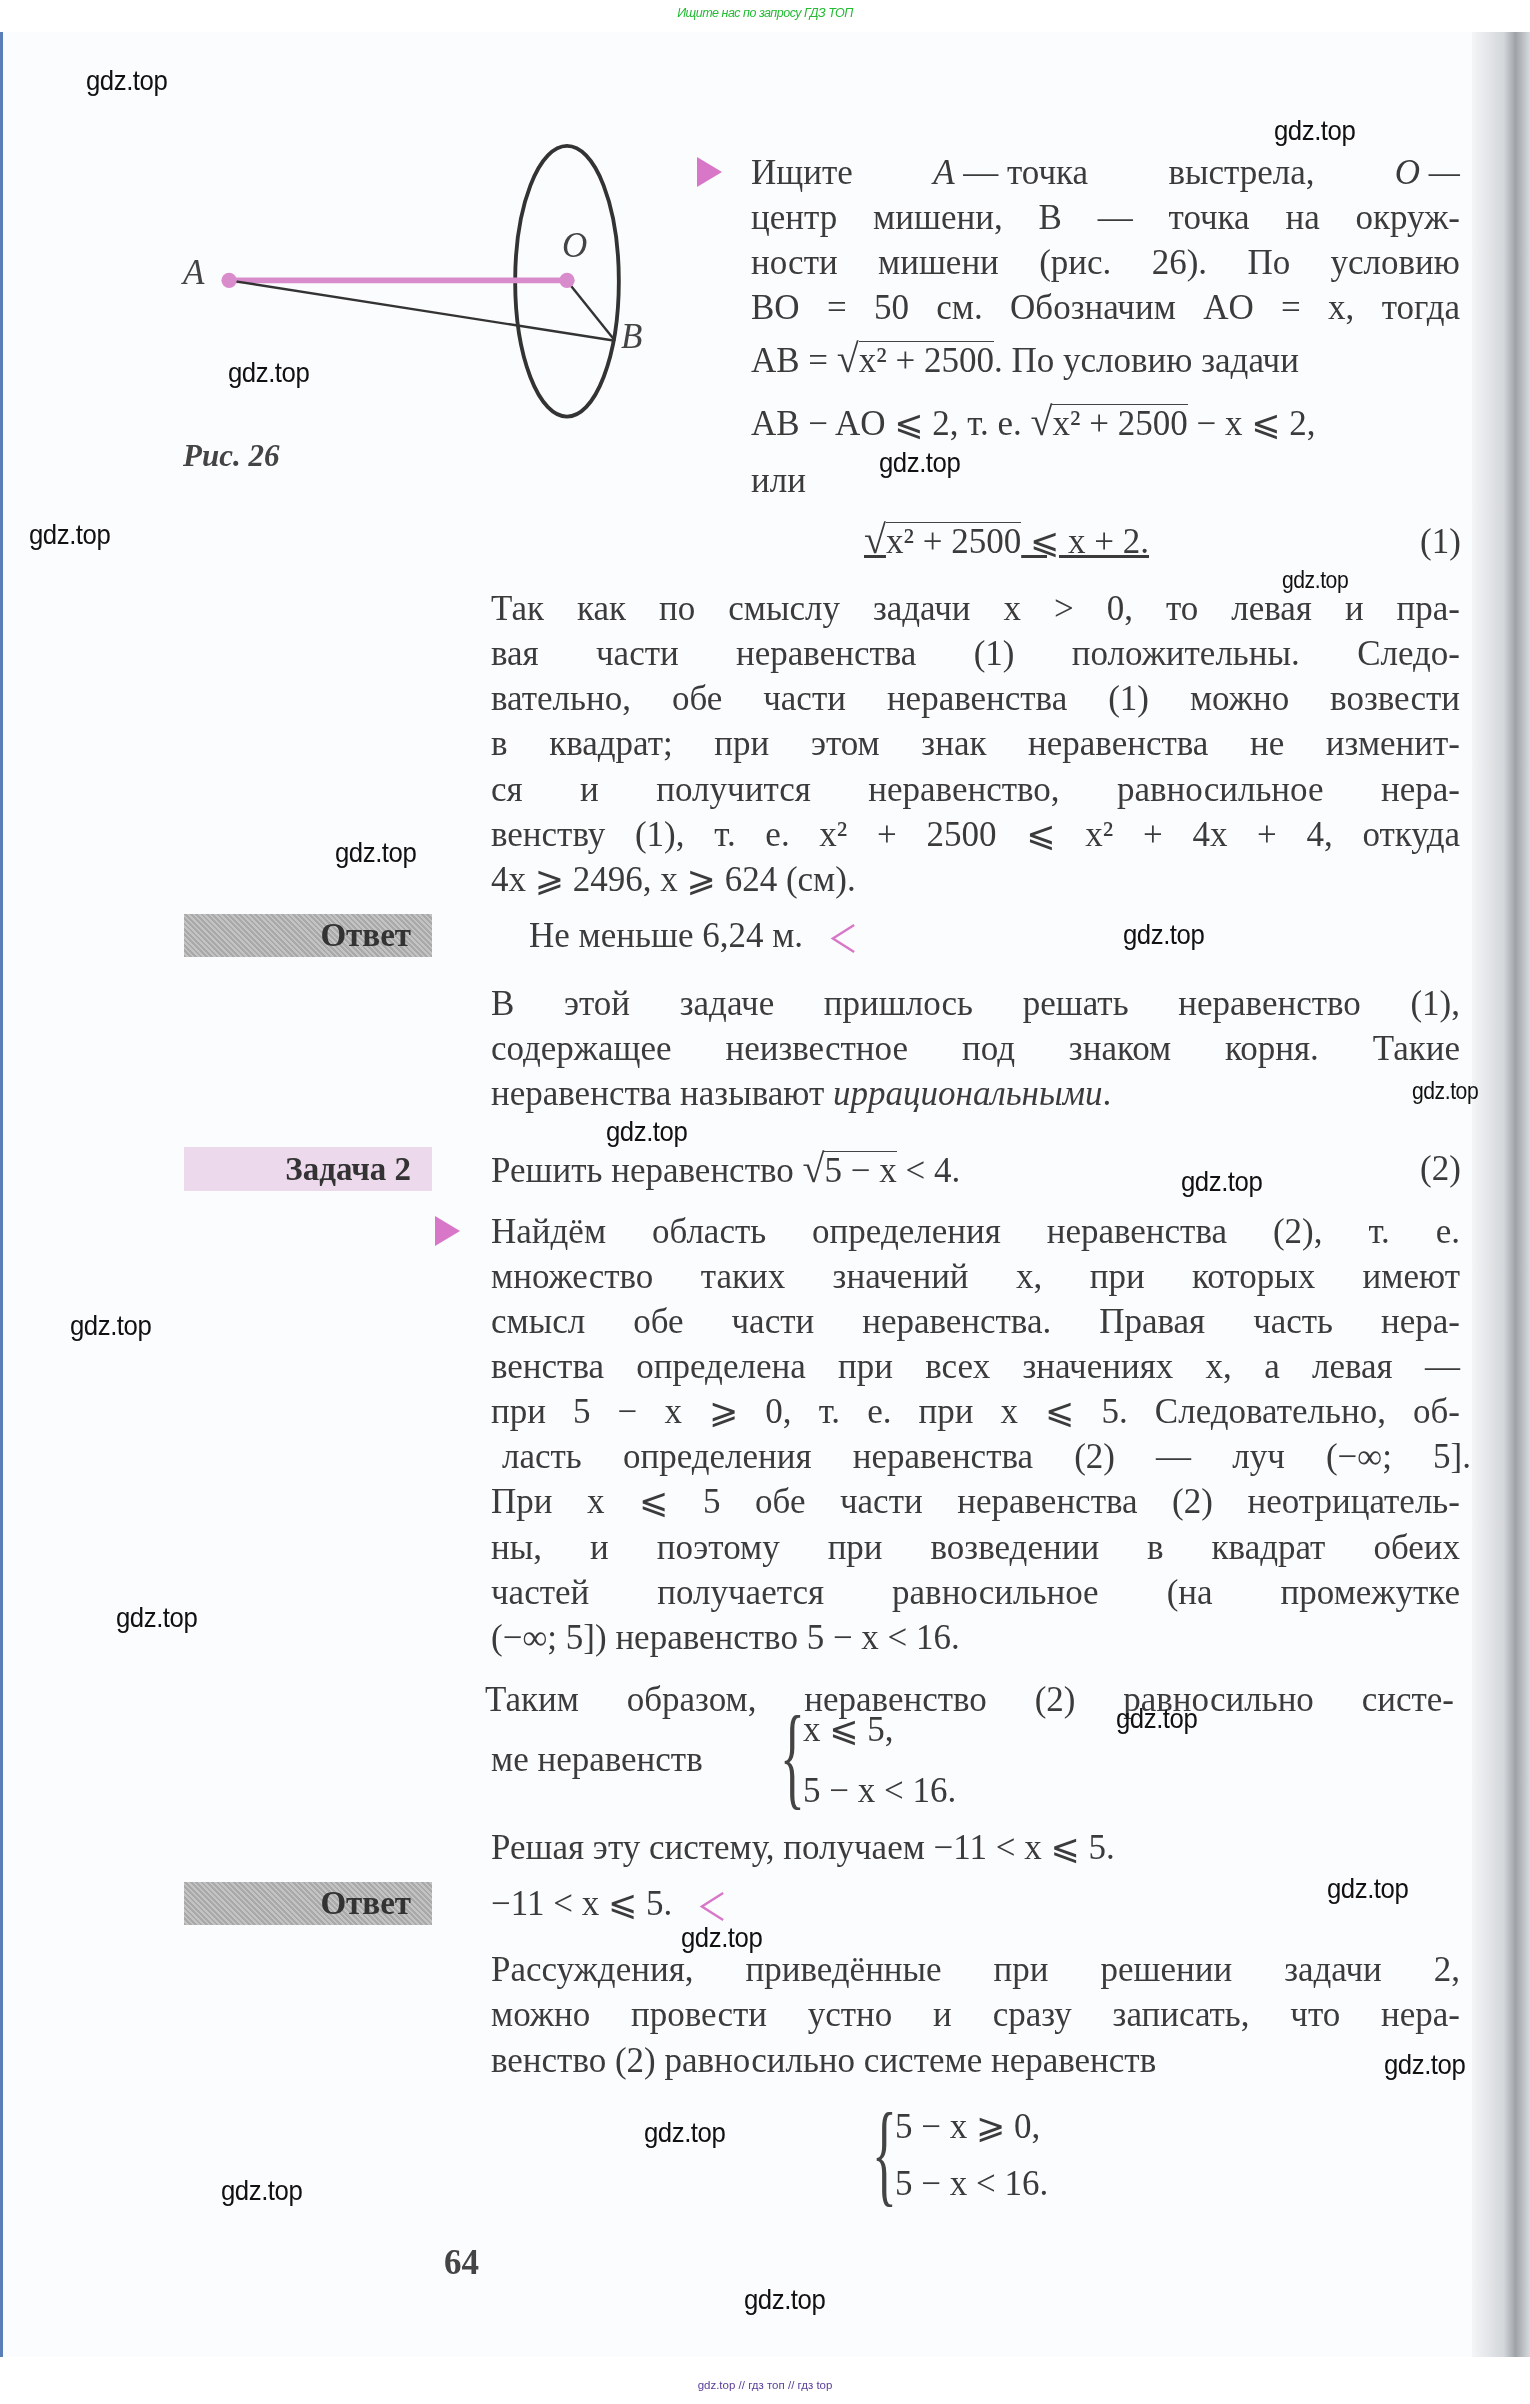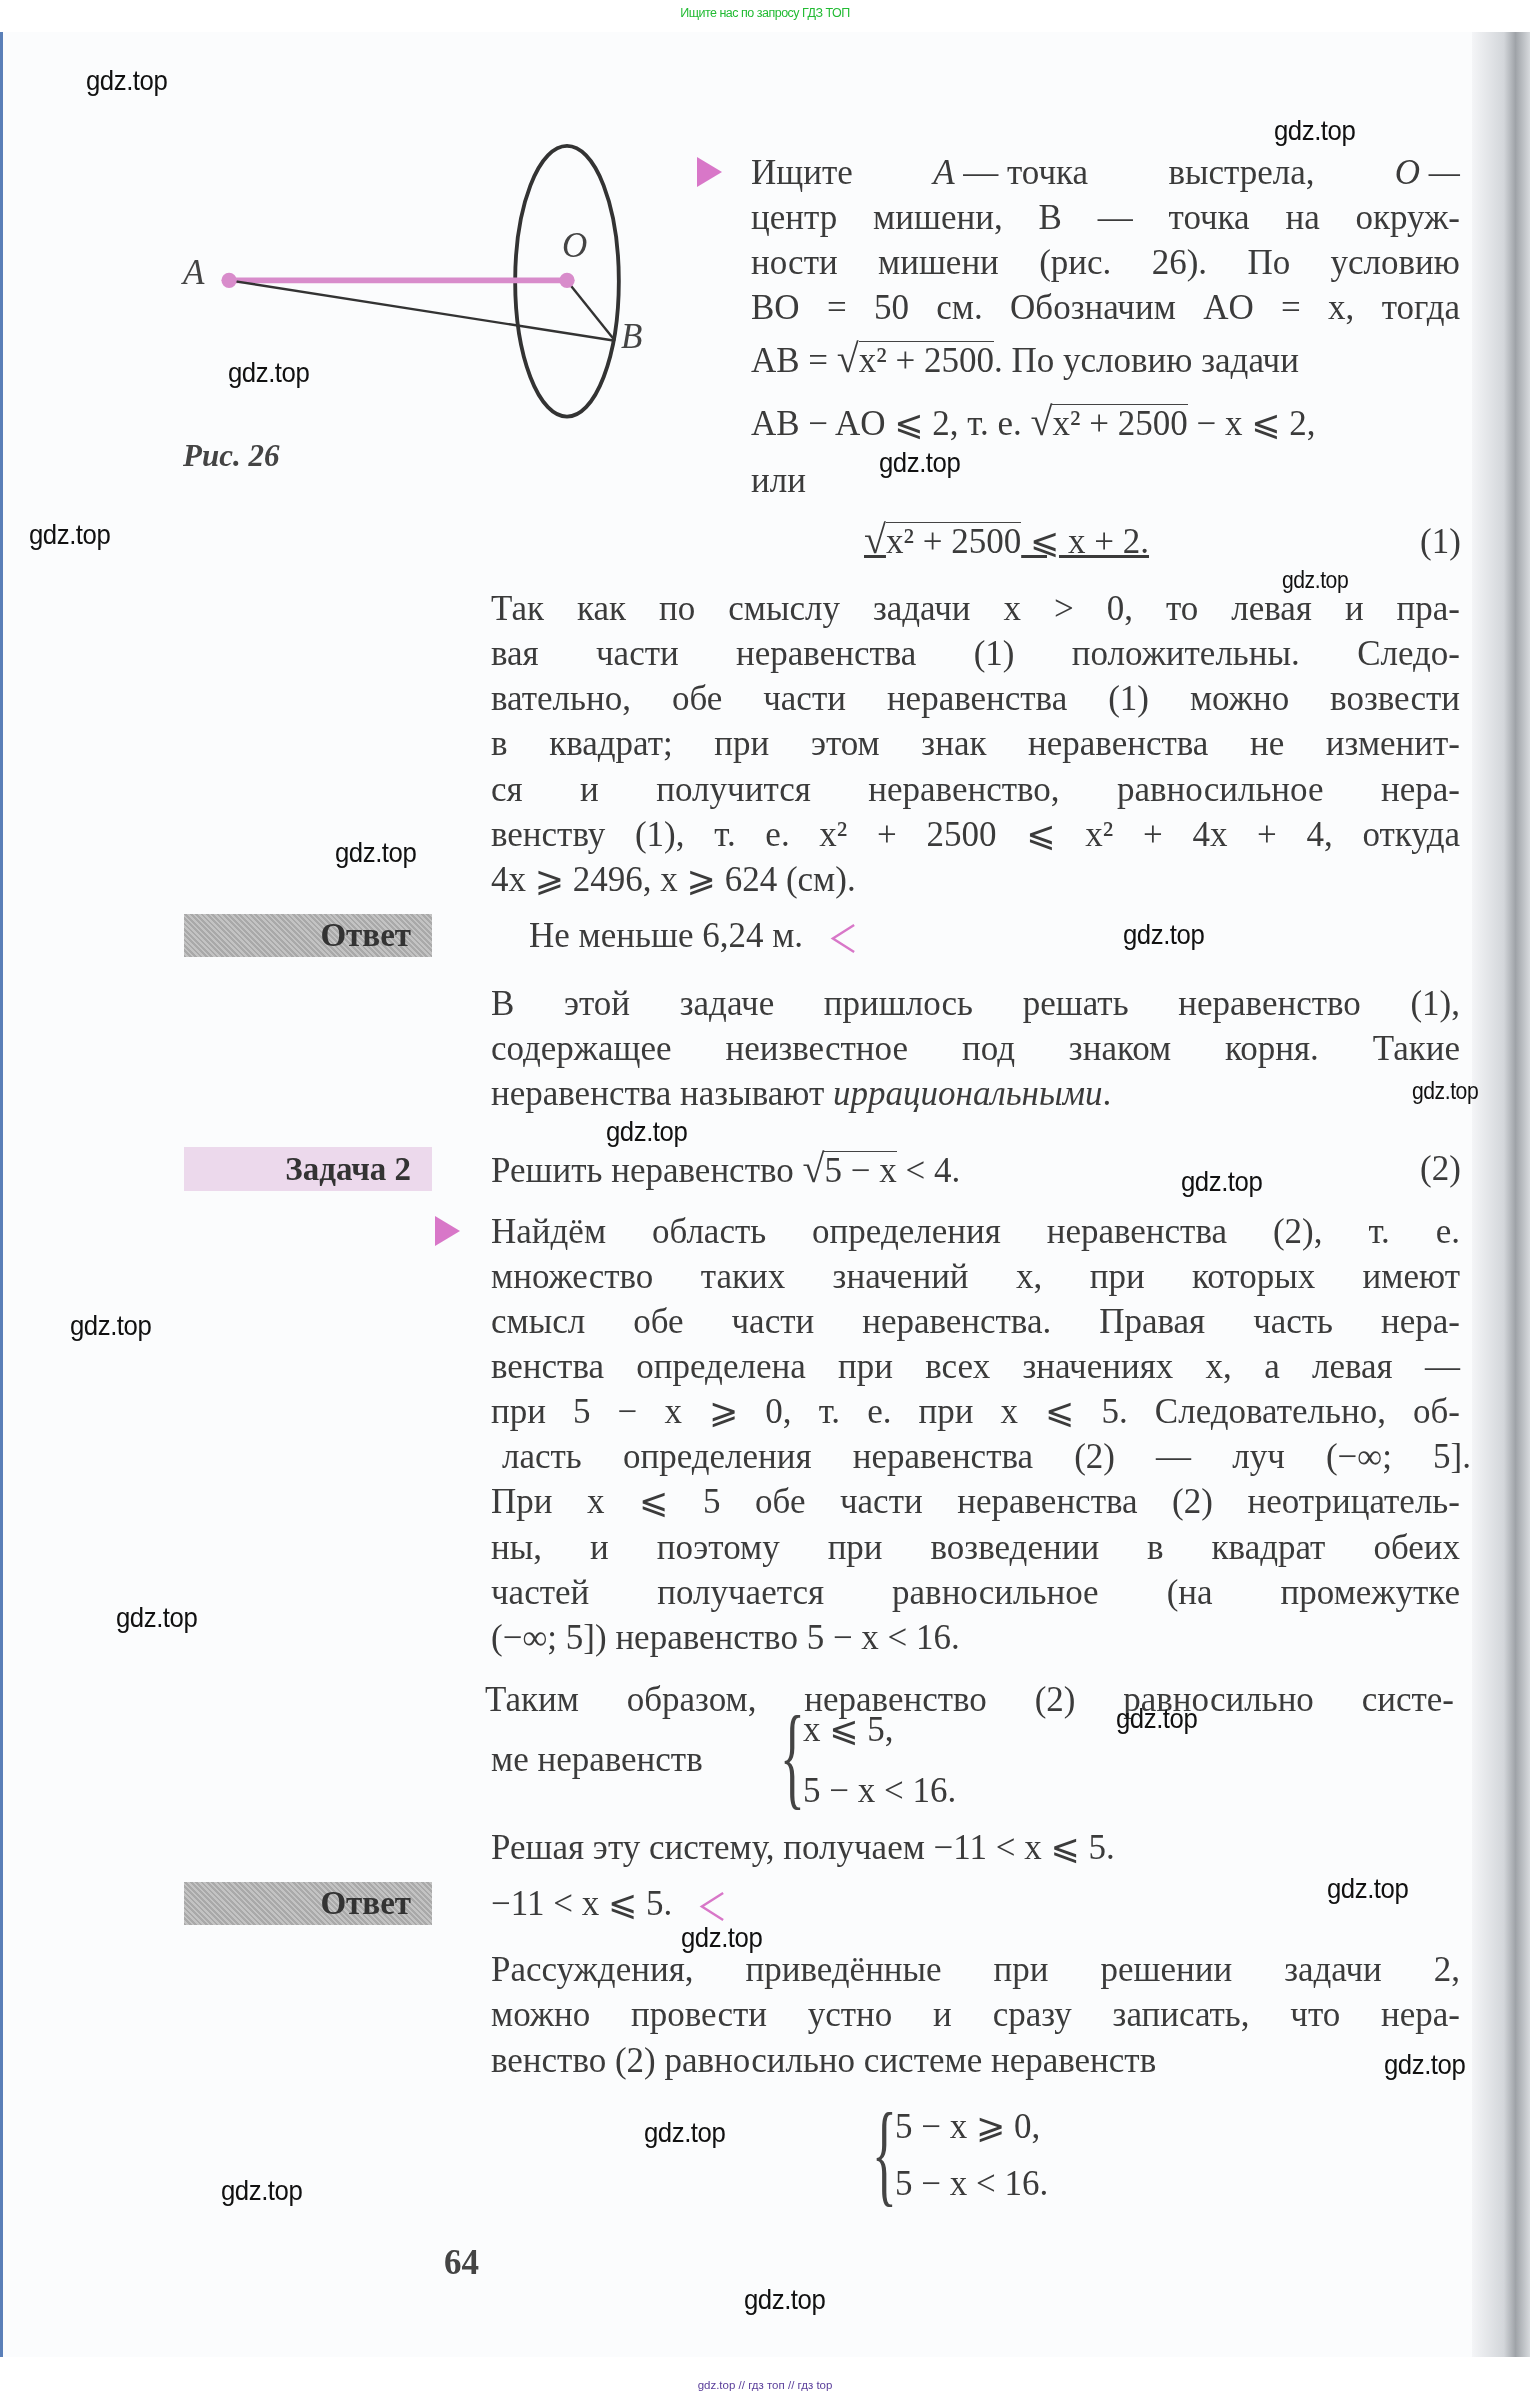--- a/index.html
+++ b/index.html
@@ -1,18 +1,18 @@
 <!DOCTYPE html>
 <html><head>
 <meta charset="utf-8">
 <style>
   html, body { margin:0; padding:0; }
   body { width:1530px; height:2405px; position:relative; background:#ffffff; overflow:hidden;
          font-family:"Liberation Serif","DejaVu Serif",serif; color:#3a3a3a; }
-  .banner { position:absolute; top:0; left:0; width:1294px; height:29px; background:#fff; }
+  .banner { position:absolute; top:0; left:0; width:1294px; height:29px; background:#fff;font-style:italic; }
   .banner-text { position:absolute; top:5.8px; left:0; width:1530px; text-align:center;
        font-family:"Liberation Sans",sans-serif; font-size:12.5px; color:#22bb33; letter-spacing:-0.5px; }
   .page { position:absolute; top:32px; left:0; width:1530px; height:2325px; background:#fbfcfd; }
   .page-edge-left { position:absolute; top:32px; left:0; width:2.9px; height:2325px; background:#5a7fb8; }
   .page-shadow { position:absolute; top:32px; right:0; width:58px; height:2325px;
        background:linear-gradient(to right,#f4f5f7 0%,#d3d6da 55%,#9fa3a8 75%,#d7dadd 100%); }
   .wm { position:absolute; font-family:"Liberation Sans",sans-serif; font-size:28px; color:#111;
         letter-spacing:-0.5px; transform:scaleX(0.92); transform-origin:left top; }
   .line { position:absolute; font-size:35px; line-height:45px; white-space:nowrap; color:#3b3b3b; }
   .just { text-align:justify; text-align-last:justify; }

